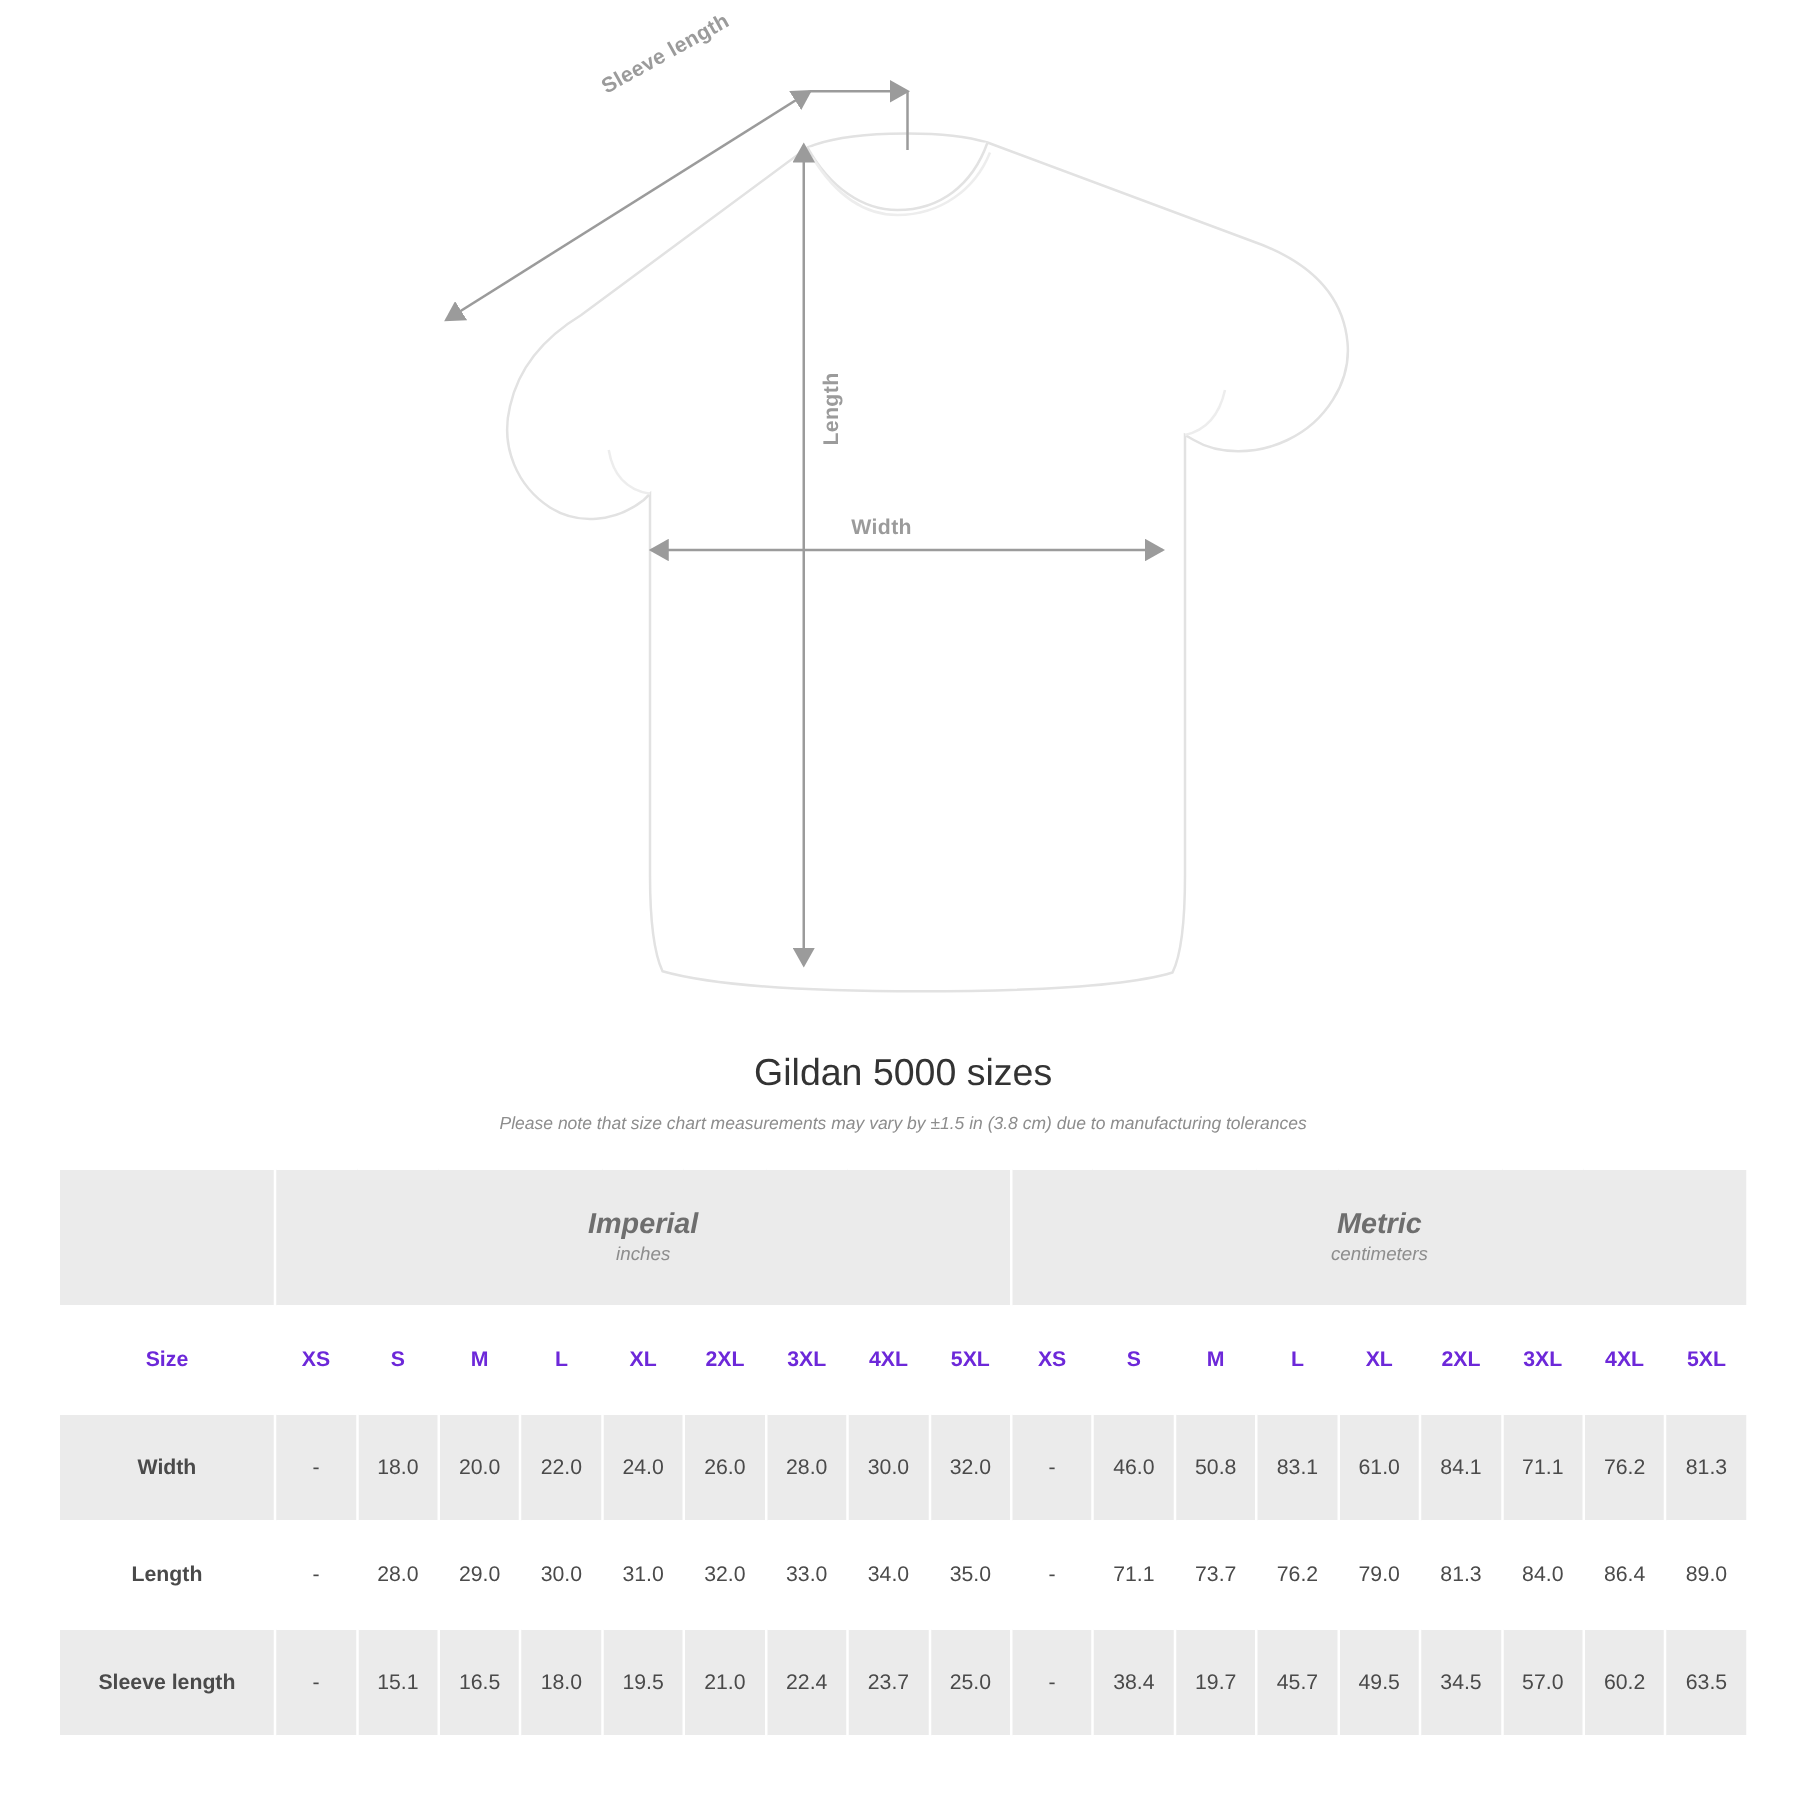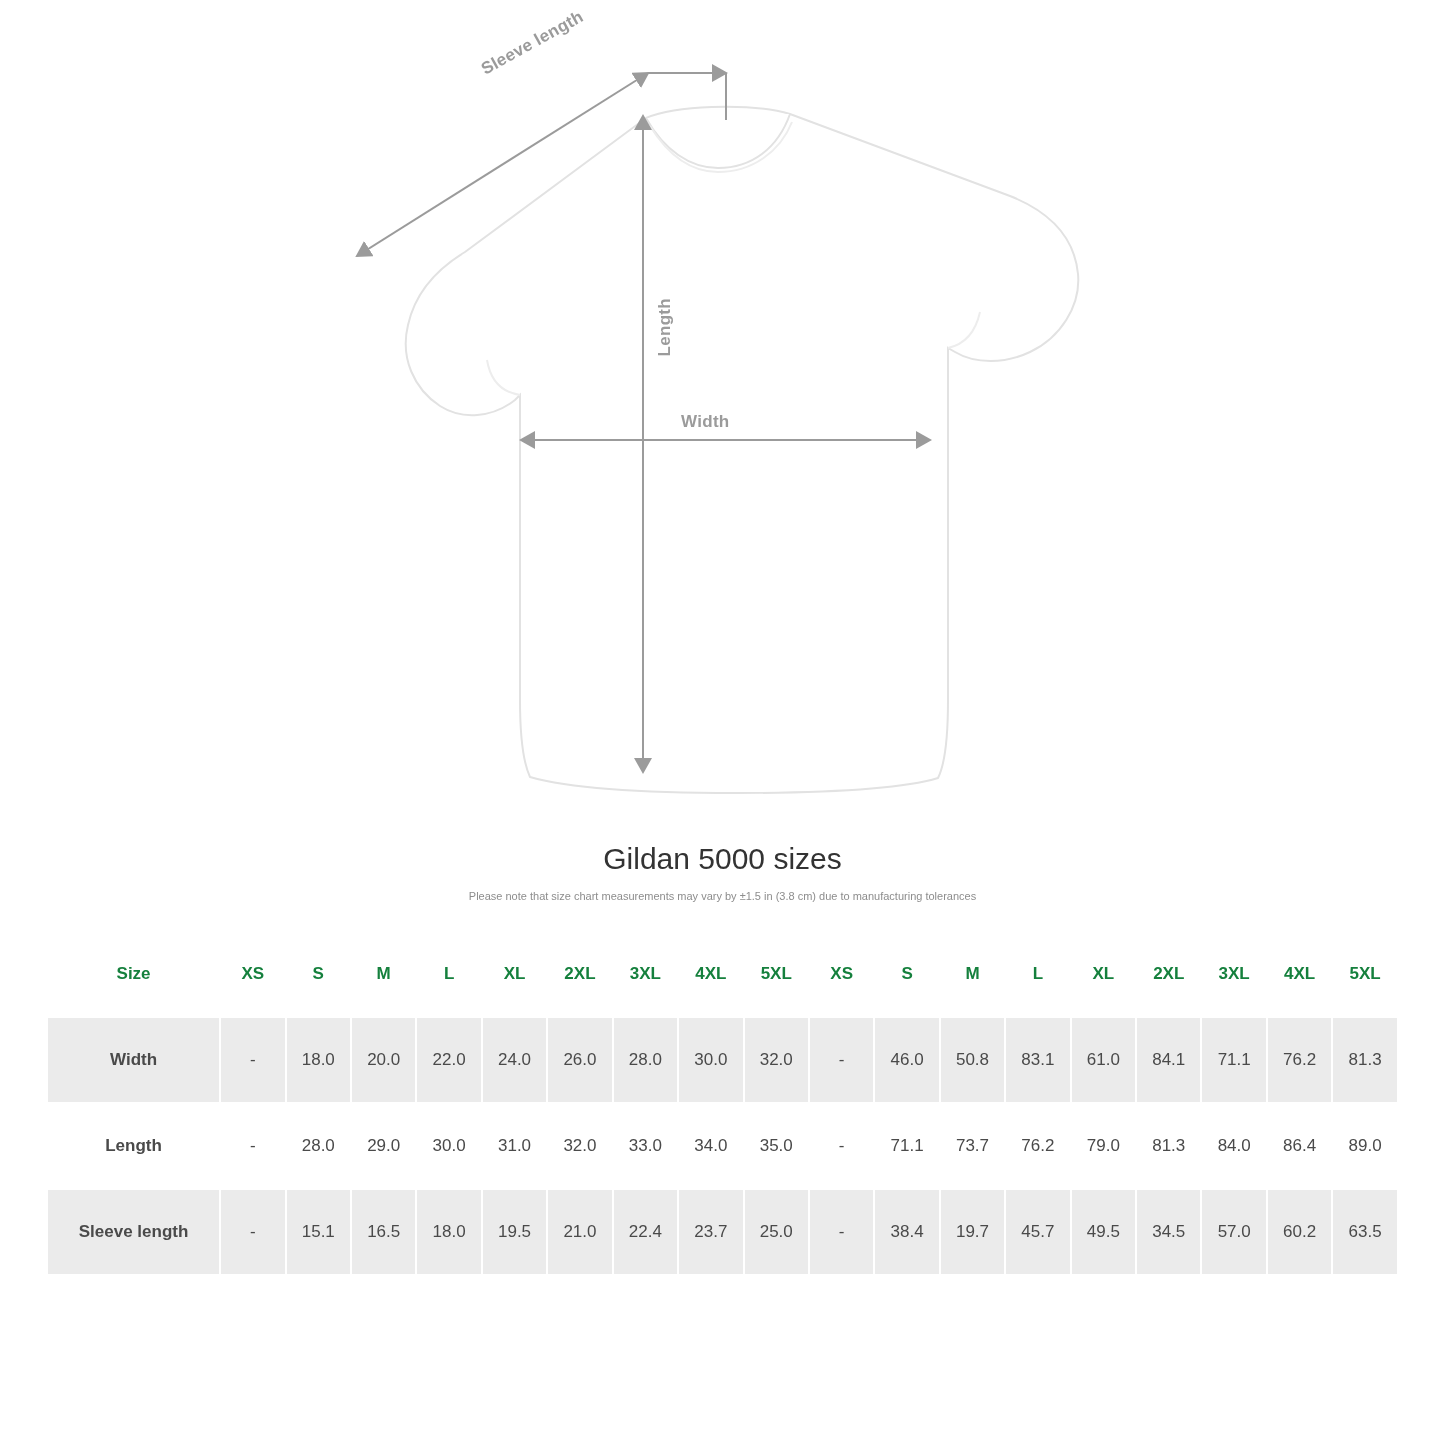--- a/index.html
+++ b/index.html
@@ -62,21 +62,22 @@
     text-align: center;
     margin-top: 22px;
   }
   .chart-title {
     font-size: 30px;
     font-weight: normal;
     color: #333333;
     margin: 0;
   }
   .chart-note {
-    font-size: 11px;
+    font-size: 14px;
+    font-style: italic;
     color: #8d8d8d;
     margin: 14px 0 0 0;
   }
 
   
   .table-wrap {
     margin: 28px 46px 0 46px;
   }
   table.size-table {
     border-collapse: collapse;
@@ -112,21 +113,21 @@
     line-height: 1.6;
   }
   .blank-head {
     background: #ebebeb;
   }
   tr.head-row td {
     background: #ffffff;
     height: 84px;
     font-weight: bold;
     font-size: 17px;
-    color: #15803d;
+    color: #6d28d9;
     vertical-align: middle;
   }
   tr.head-row td.rowlabel {
     background: #ffffff;
   }
   tr.data-row td {
     height: 84px;
     vertical-align: middle;
   }
   tr.data-row.odd td {
@@ -221,20 +222,31 @@
           <col class="col-cell">
           <col class="col-cell">
           <col class="col-cell">
         <col class="col-cell">
           <col class="col-cell">
           <col class="col-cell">
           <col class="col-cell">
         <col class="col-cell">
       </colgroup>
       <tbody>
+        <tr>
+          <td class="blank-head"></td>
+          <td class="unit-head" colspan="9">
+            <span class="unit-system">Imperial</span>
+            <span class="unit-sub">inches</span>
+          </td>
+          <td class="unit-head" colspan="9">
+            <span class="unit-system">Metric</span>
+            <span class="unit-sub">centimeters</span>
+          </td>
+        </tr>
 
         <tr class="head-row">
           <td class="rowlabel">Size</td>
           <td>XS</td>
           <td>S</td>
           <td>M</td>
           <td>L</td>
           <td>XL</td>
           <td>2XL</td>
           <td>3XL</td>

